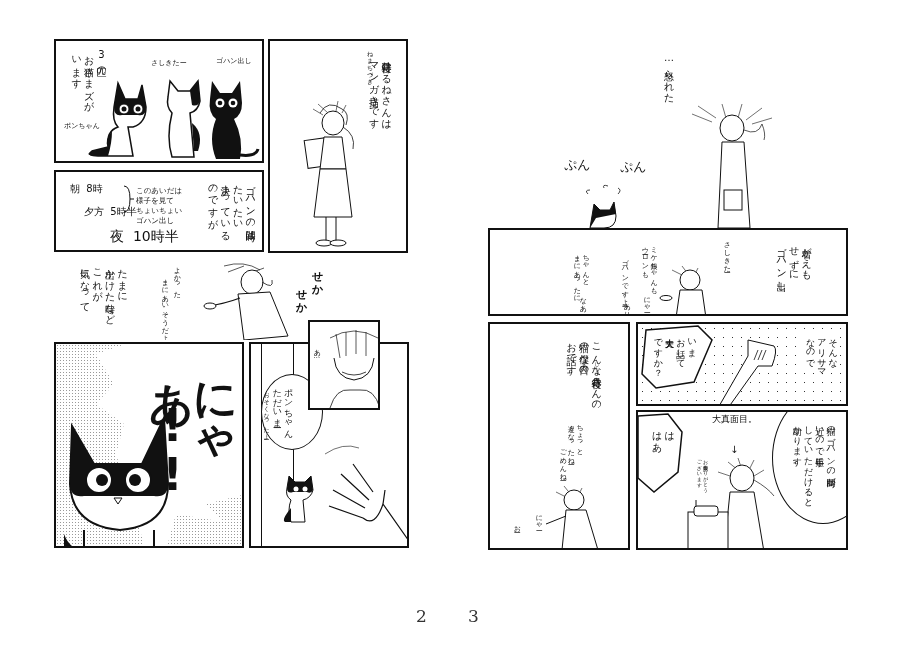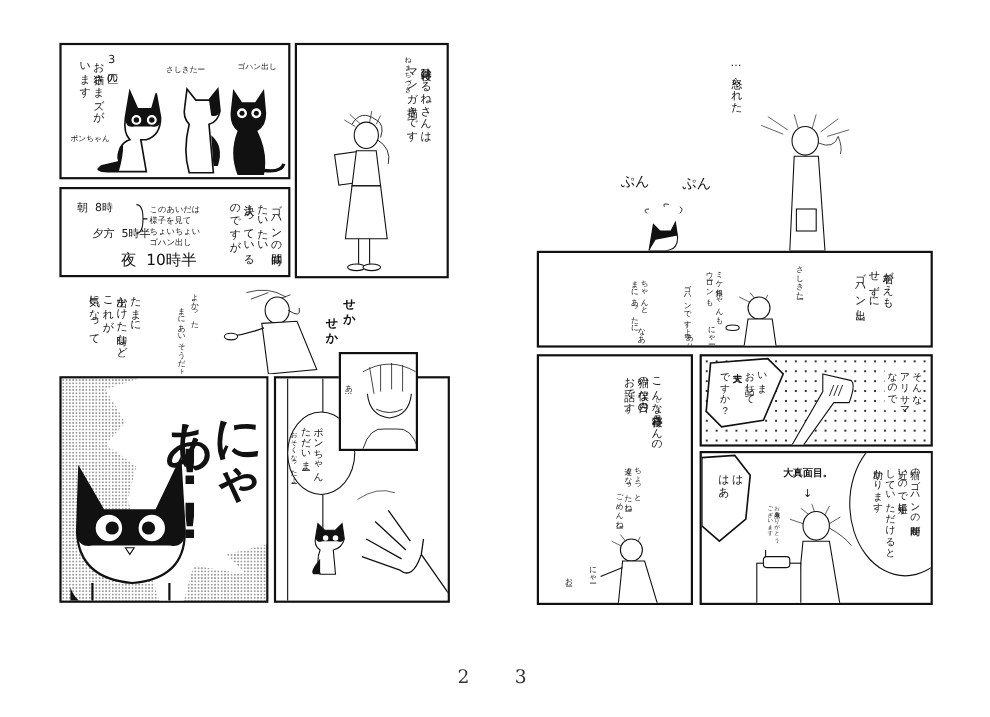--- a/index.html
+++ b/index.html
@@ -236,21 +236,21 @@
       <path d="M40 14 L36 24 M44 14 L40 24 M48 14 L44 24" stroke="#111" stroke-width="0.8"></path>
     </svg>
   </div>
 
   <div class="panel" style="left:186px;top:410px;width:212px;height:140px;">
     <svg style="left:0;top:0;" width="50" height="90" viewBox="0 0 50 90">
       <path d="M0 4 L30 2 L44 20 L40 60 L16 80 L0 66 Z" fill="#fff" stroke="#111" stroke-width="1.5"></path>
     </svg>
     <div class="vt md" style="left:12px;top:12px;font-size:10px;">は
 はあ、</div>
-    <div class="ht" style="left:74px;top:12px;font-size:9px;font-weight:bold;">大真面目。</div>
+    <div class="ht" style="left:74px;top:1px;font-size:9px;">大真面目。</div>
     <div class="ht" style="left:92px;top:32px;font-size:10px;">↓</div>
     <div class="vt sm" style="left:58px;top:44px;font-size:5px;">お電話ありがとう
 ございます</div>
     <div class="bubble" style="left:134px;top:-20px;width:100px;height:130px;"></div>
     <div class="vt md" style="right:10px;top:8px;font-size:9px;">猫のゴハンの時間が
 近いので手短に
 していただけると
 助かります。</div>
     <svg style="left:50px;top:44px;" width="96" height="96" viewBox="0 0 96 96">
       <path d="M40 6 L50 14 M50 2 L54 14 M66 4 L60 16 M76 14 L66 20 M30 16 L42 20" fill="none" stroke="#111" stroke-width="0.6"></path>

